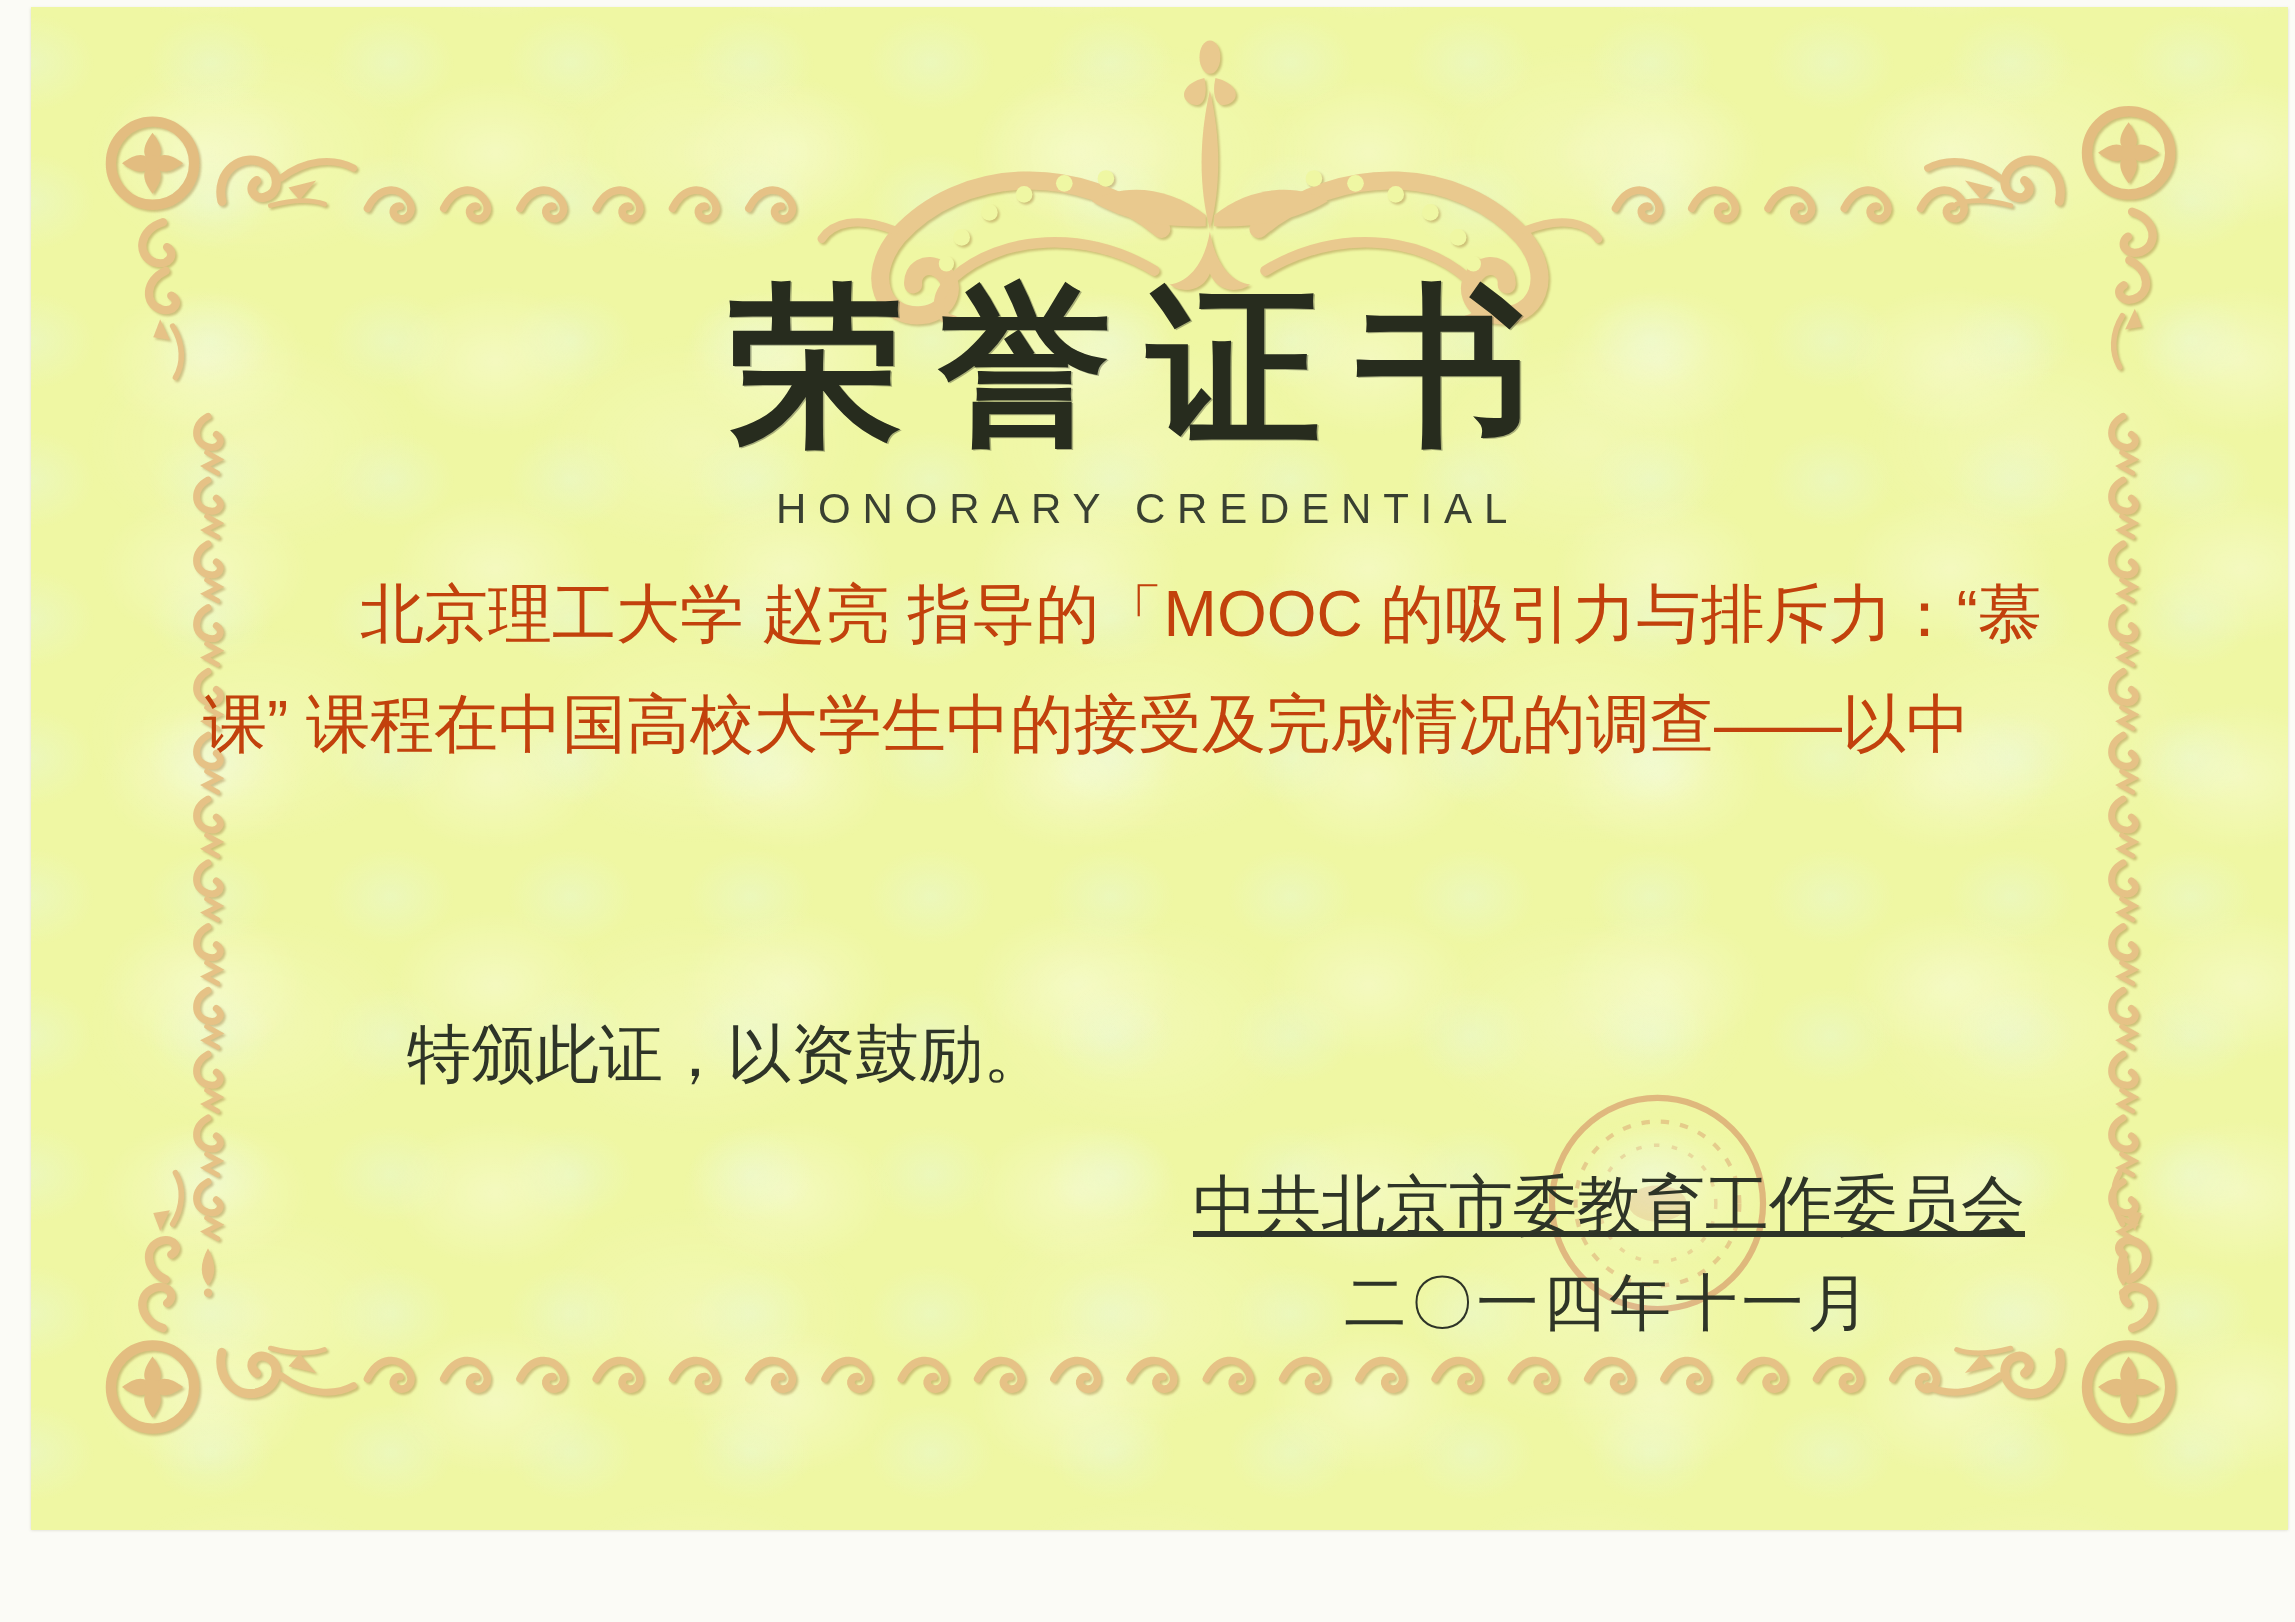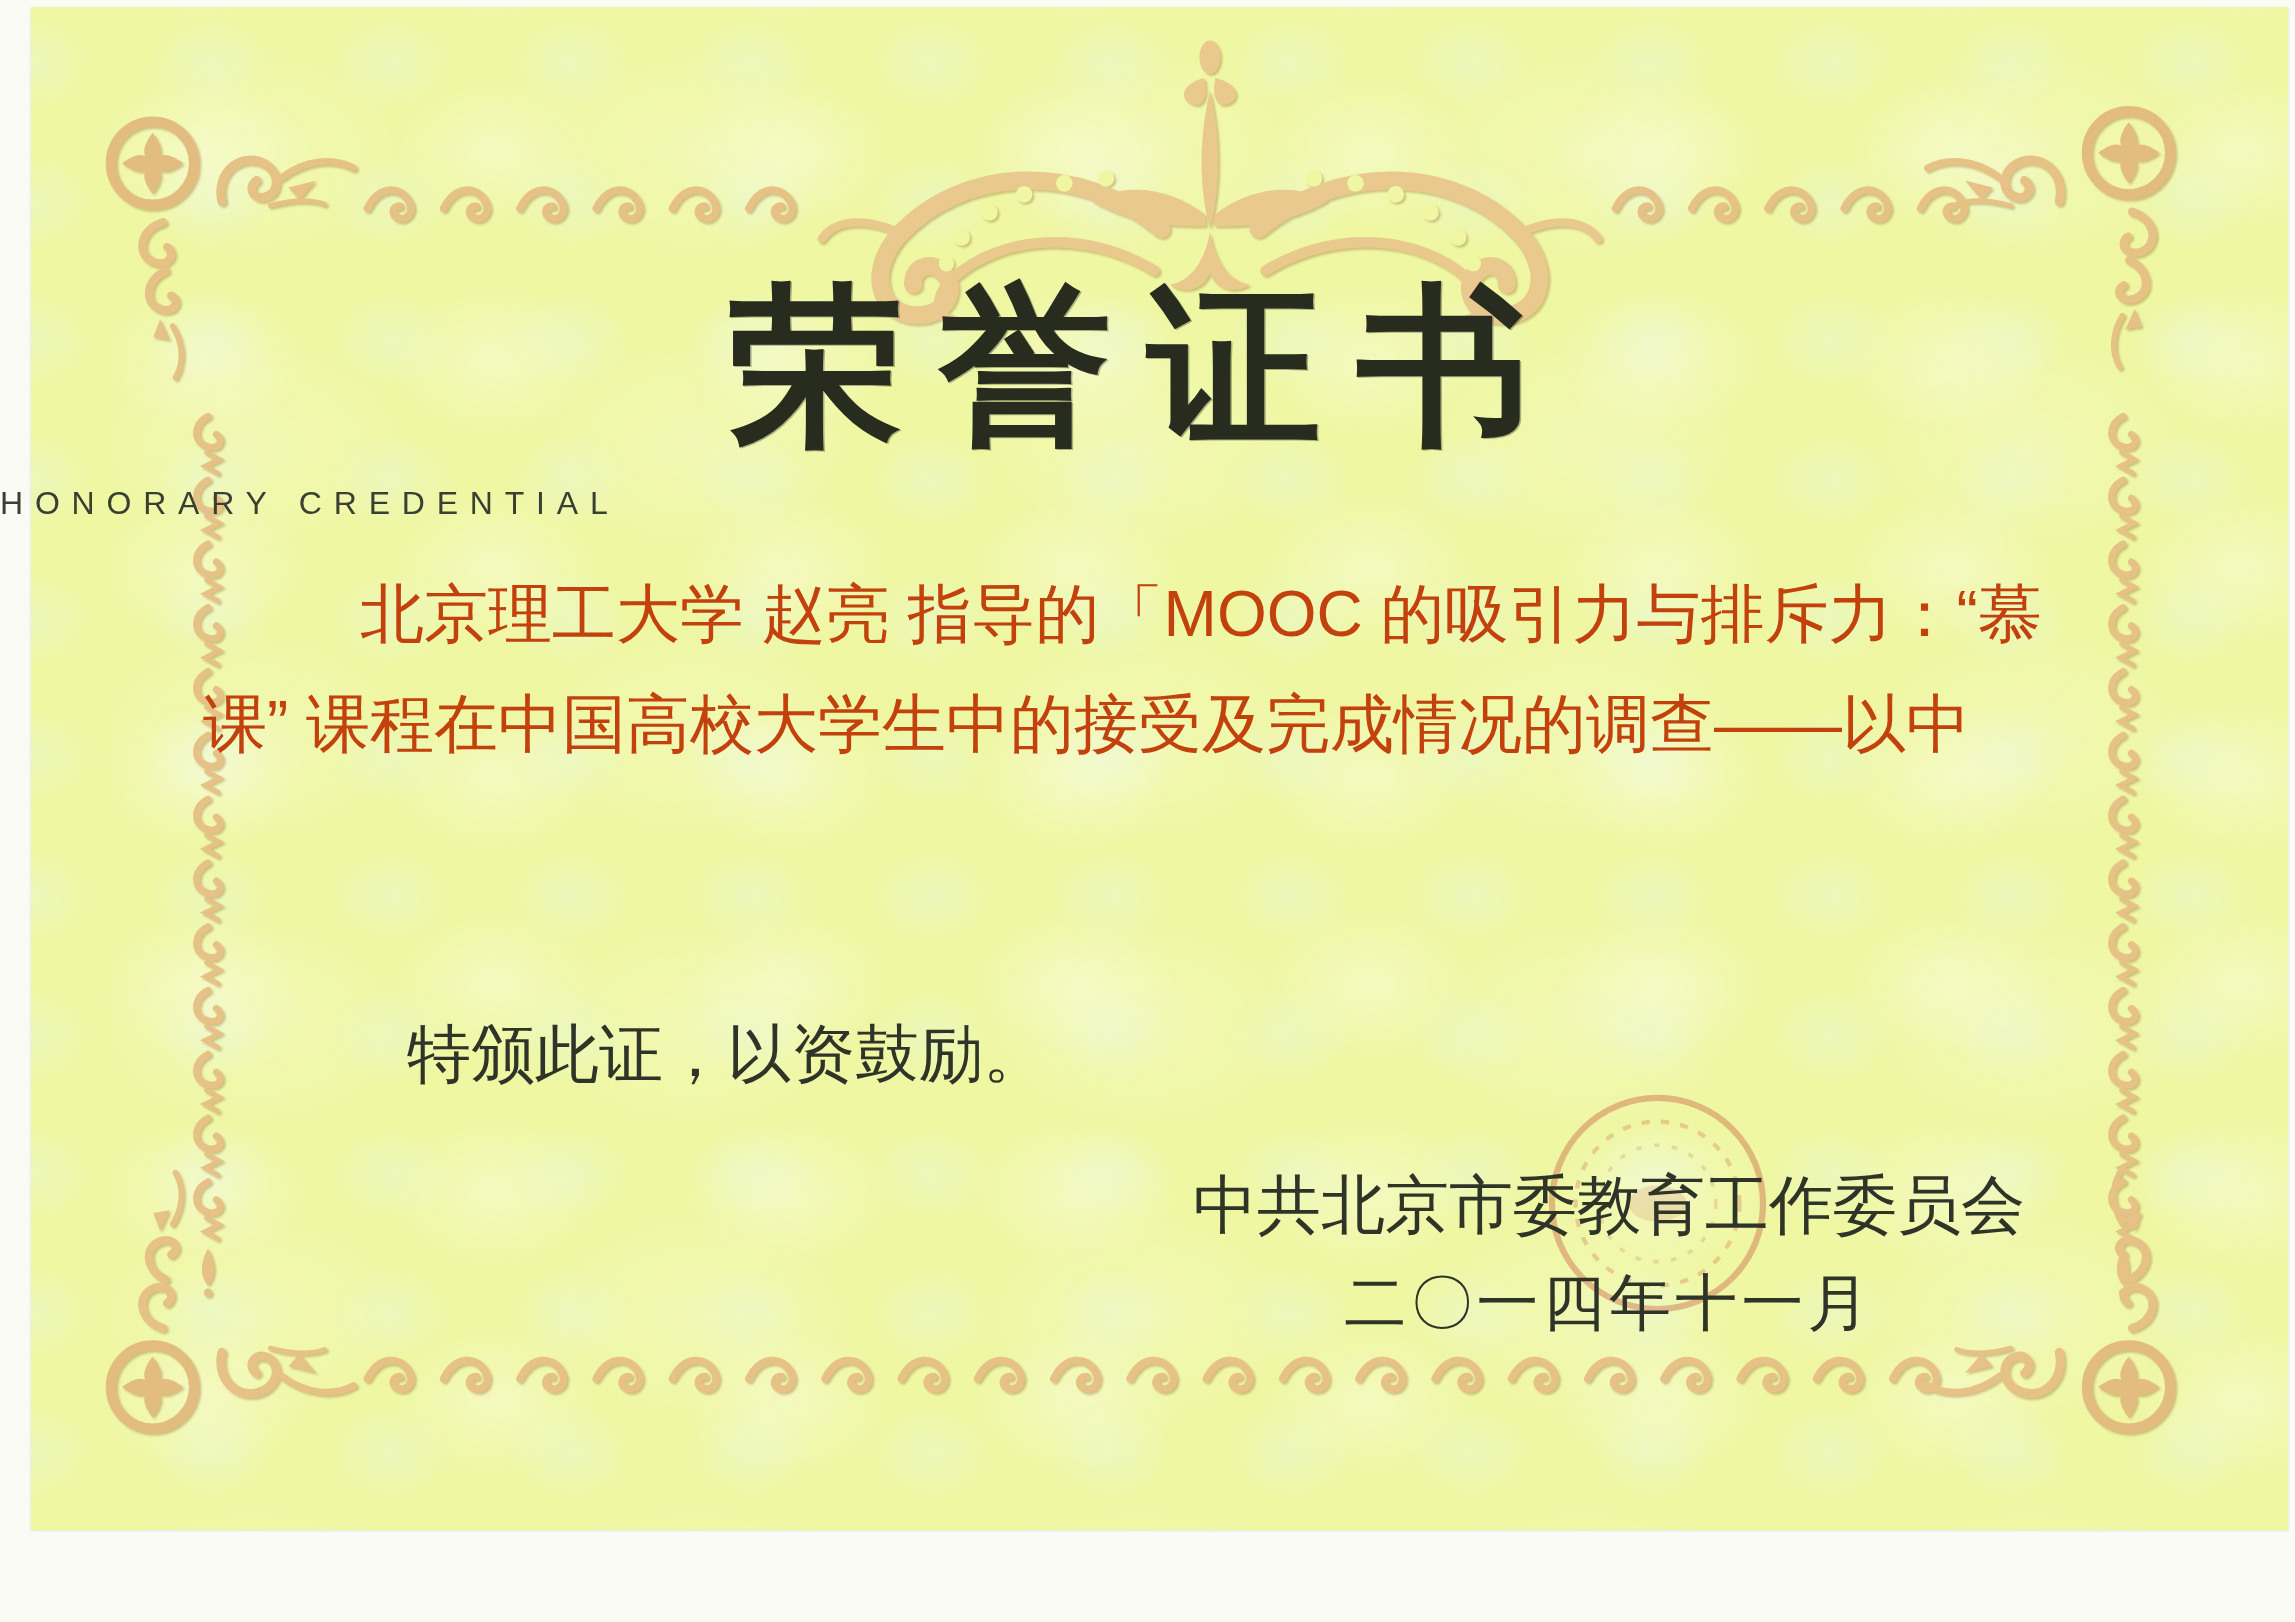--- a/index.html
+++ b/index.html
@@ -27,37 +27,37 @@
   }
   .seal-svg{position:absolute;left:1536px;top:1082px;}
   .title{
     position:absolute;left:0;top:251px;width:2295px;text-align:center;
     font-family:"DejaVu Serif","Liberation Serif",serif;
     font-weight:700;font-size:173px;letter-spacing:36px;
     color:#272c1e;white-space:nowrap;
     text-shadow:1.4px 1.4px 0 rgba(39,44,30,.35);
   }
   .subtitle{
-    position:absolute;left:0;top:485px;width:2295px;
-    font-size:32px;letter-spacing:11.8px;color:#394031;font-weight:400;
+    position:absolute;left:0;top:485px;width:2295px;text-align:center;
+    font-size:42px;letter-spacing:11.8px;color:#394031;font-weight:400;
     white-space:nowrap;
   }
   .body-text{
     position:absolute;left:203px;top:559px;width:1921px;
     font-size:64px;line-height:110px;color:#c2410c;font-weight:500;
   }
   .body-line{white-space:nowrap;}
   .indent{padding-left:157px;}
   .closing{
     position:absolute;left:359px;top:1011px;
     font-size:64px;color:#2e3427;font-weight:500;white-space:nowrap;margin-left:48px;
   }
   .issuer{
     position:absolute;left:1172px;top:1162px;width:874px;text-align:center;
-    font-size:64px;color:#2e3427;font-weight:500;white-space:nowrap;
+    font-size:64px;color:#2e3427;font-weight:500;white-space:nowrap;text-decoration:underline;
   }
   .date{
     position:absolute;left:1172px;top:1261px;width:874px;text-align:center;
     font-size:62px;letter-spacing:4.2px;color:#2e3427;font-weight:500;white-space:nowrap;
   }
 </style>
 </head>
 <body>
 
 <div id="stage">

